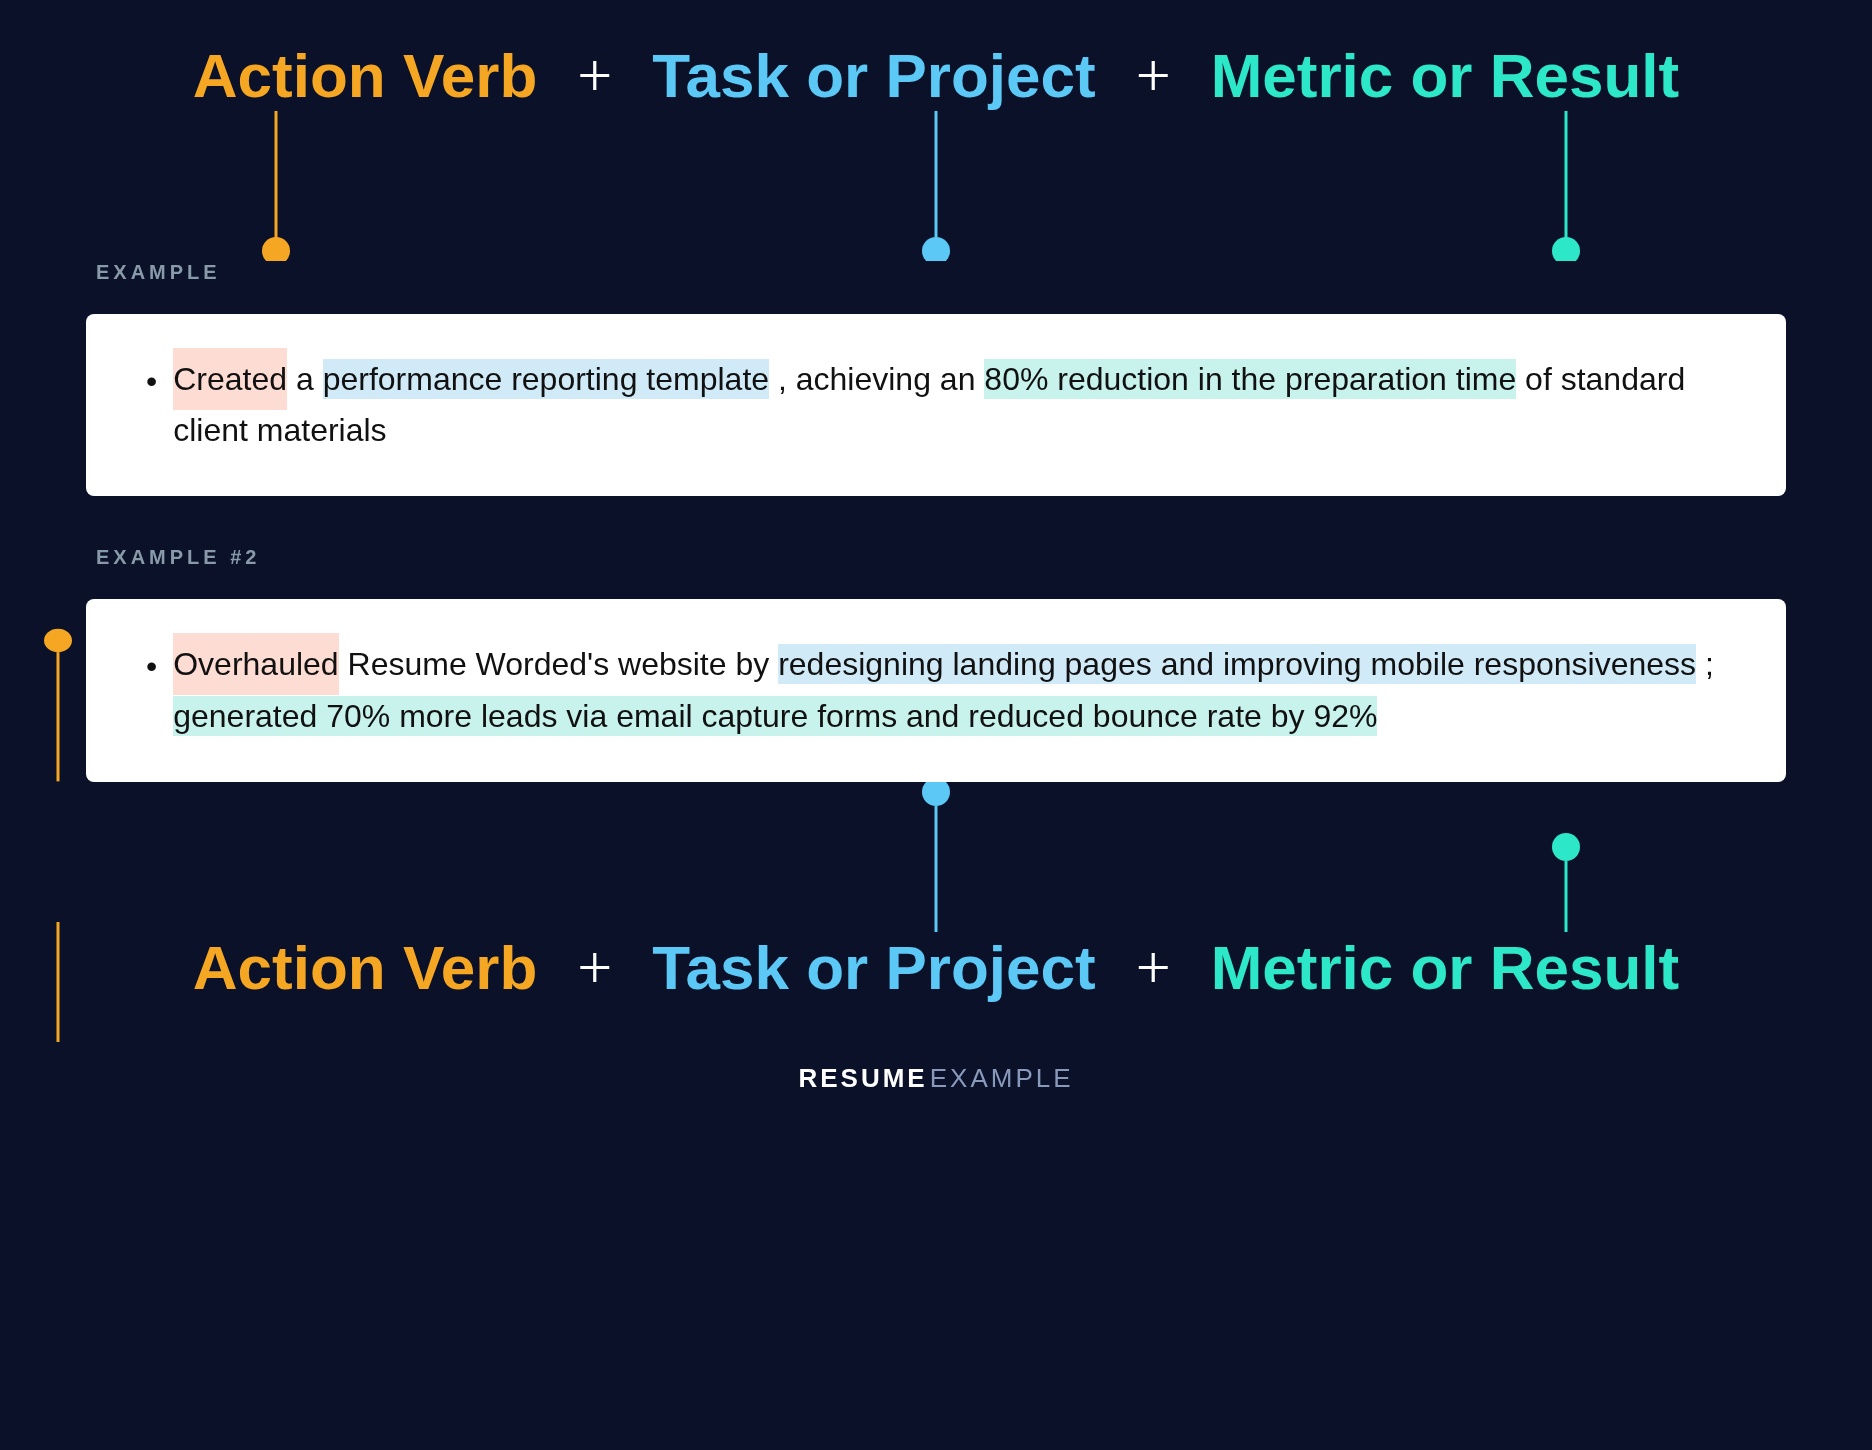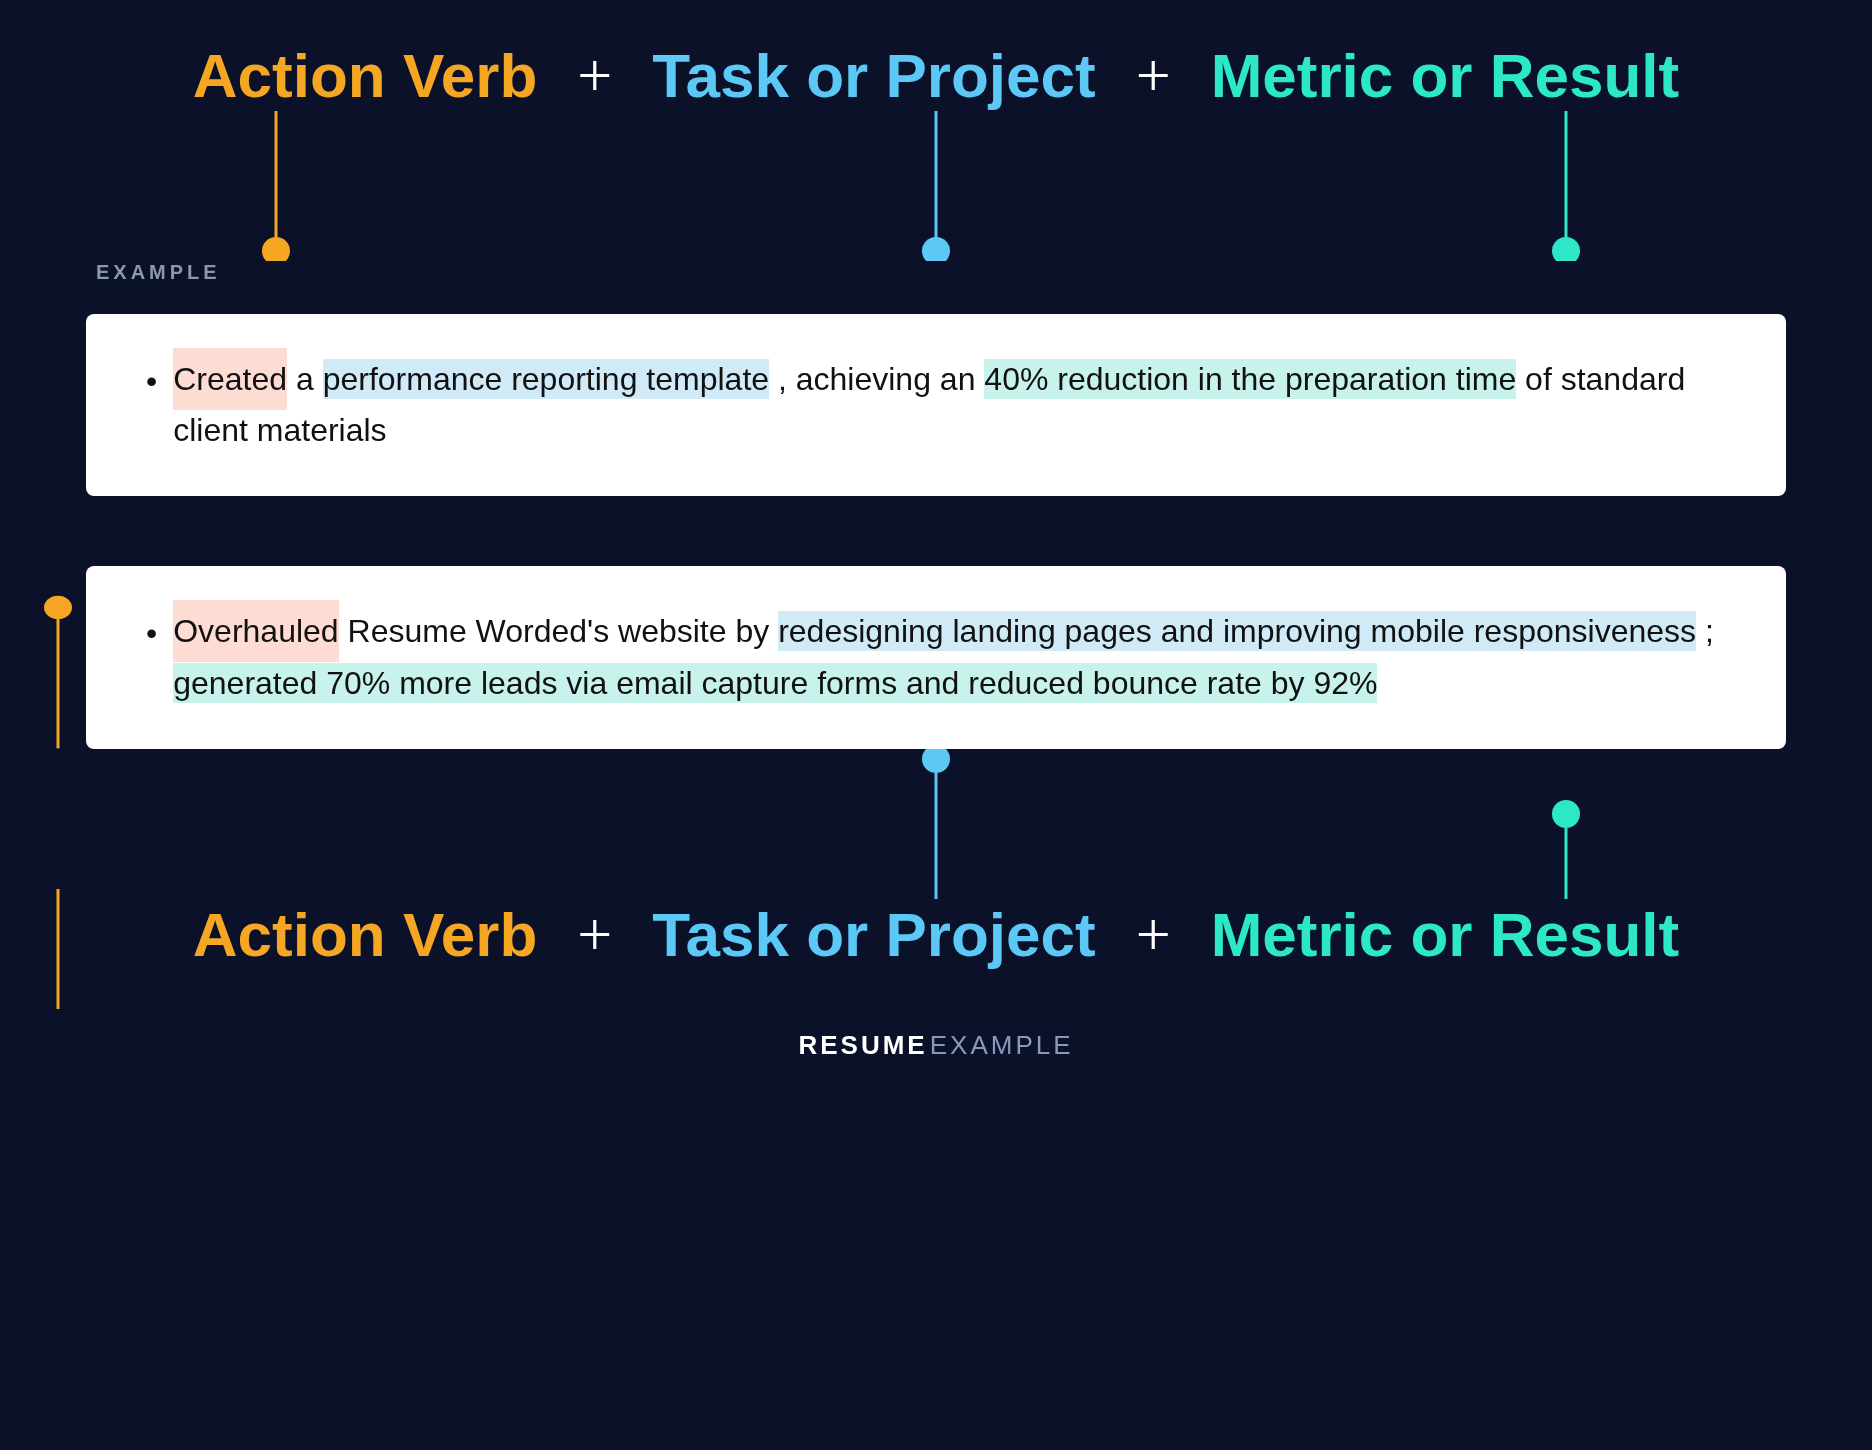--- a/index.html
+++ b/index.html
@@ -171,31 +171,32 @@
   <div class="example-label">EXAMPLE</div>
   <div class="section-gap-sm"></div>
   <div class="example-box">
     <div class="bullet-item">
       <span class="bullet-dot">•</span>
       <span>
         <span class="highlight-orange">Created</span>
         <span> a </span>
         <span class="highlight-blue">performance reporting template</span>
         <span>, achieving an </span>
-        <span class="highlight-teal">40% reduction in the preparation time</span>
+        <span class="highlight-teal">80% reduction in the preparation time</span>
         <span> of standard client materials</span>
       </span>
     </div>
   </div>
 </div>
 
 <div class="section-gap"></div>
 
 <div style="position:relative; width:100%; max-width:1700px;">
 
+  <div class="example-label">EXAMPLE #2</div>
   <div class="section-gap-sm"></div>
 
   <div style="position:relative;">
 
     <svg style="position:absolute; left:-55px; top:0; width:55px; height:100%; z-index:10;" viewBox="0 0 55 220" preserveAspectRatio="none">
       <circle cx="27" cy="50" r="14" fill="#f5a623"></circle>
       <line x1="27" y1="64" x2="27" y2="220" stroke="#f5a623" stroke-width="3"></line>
     </svg>
 
     <div class="example-box">

